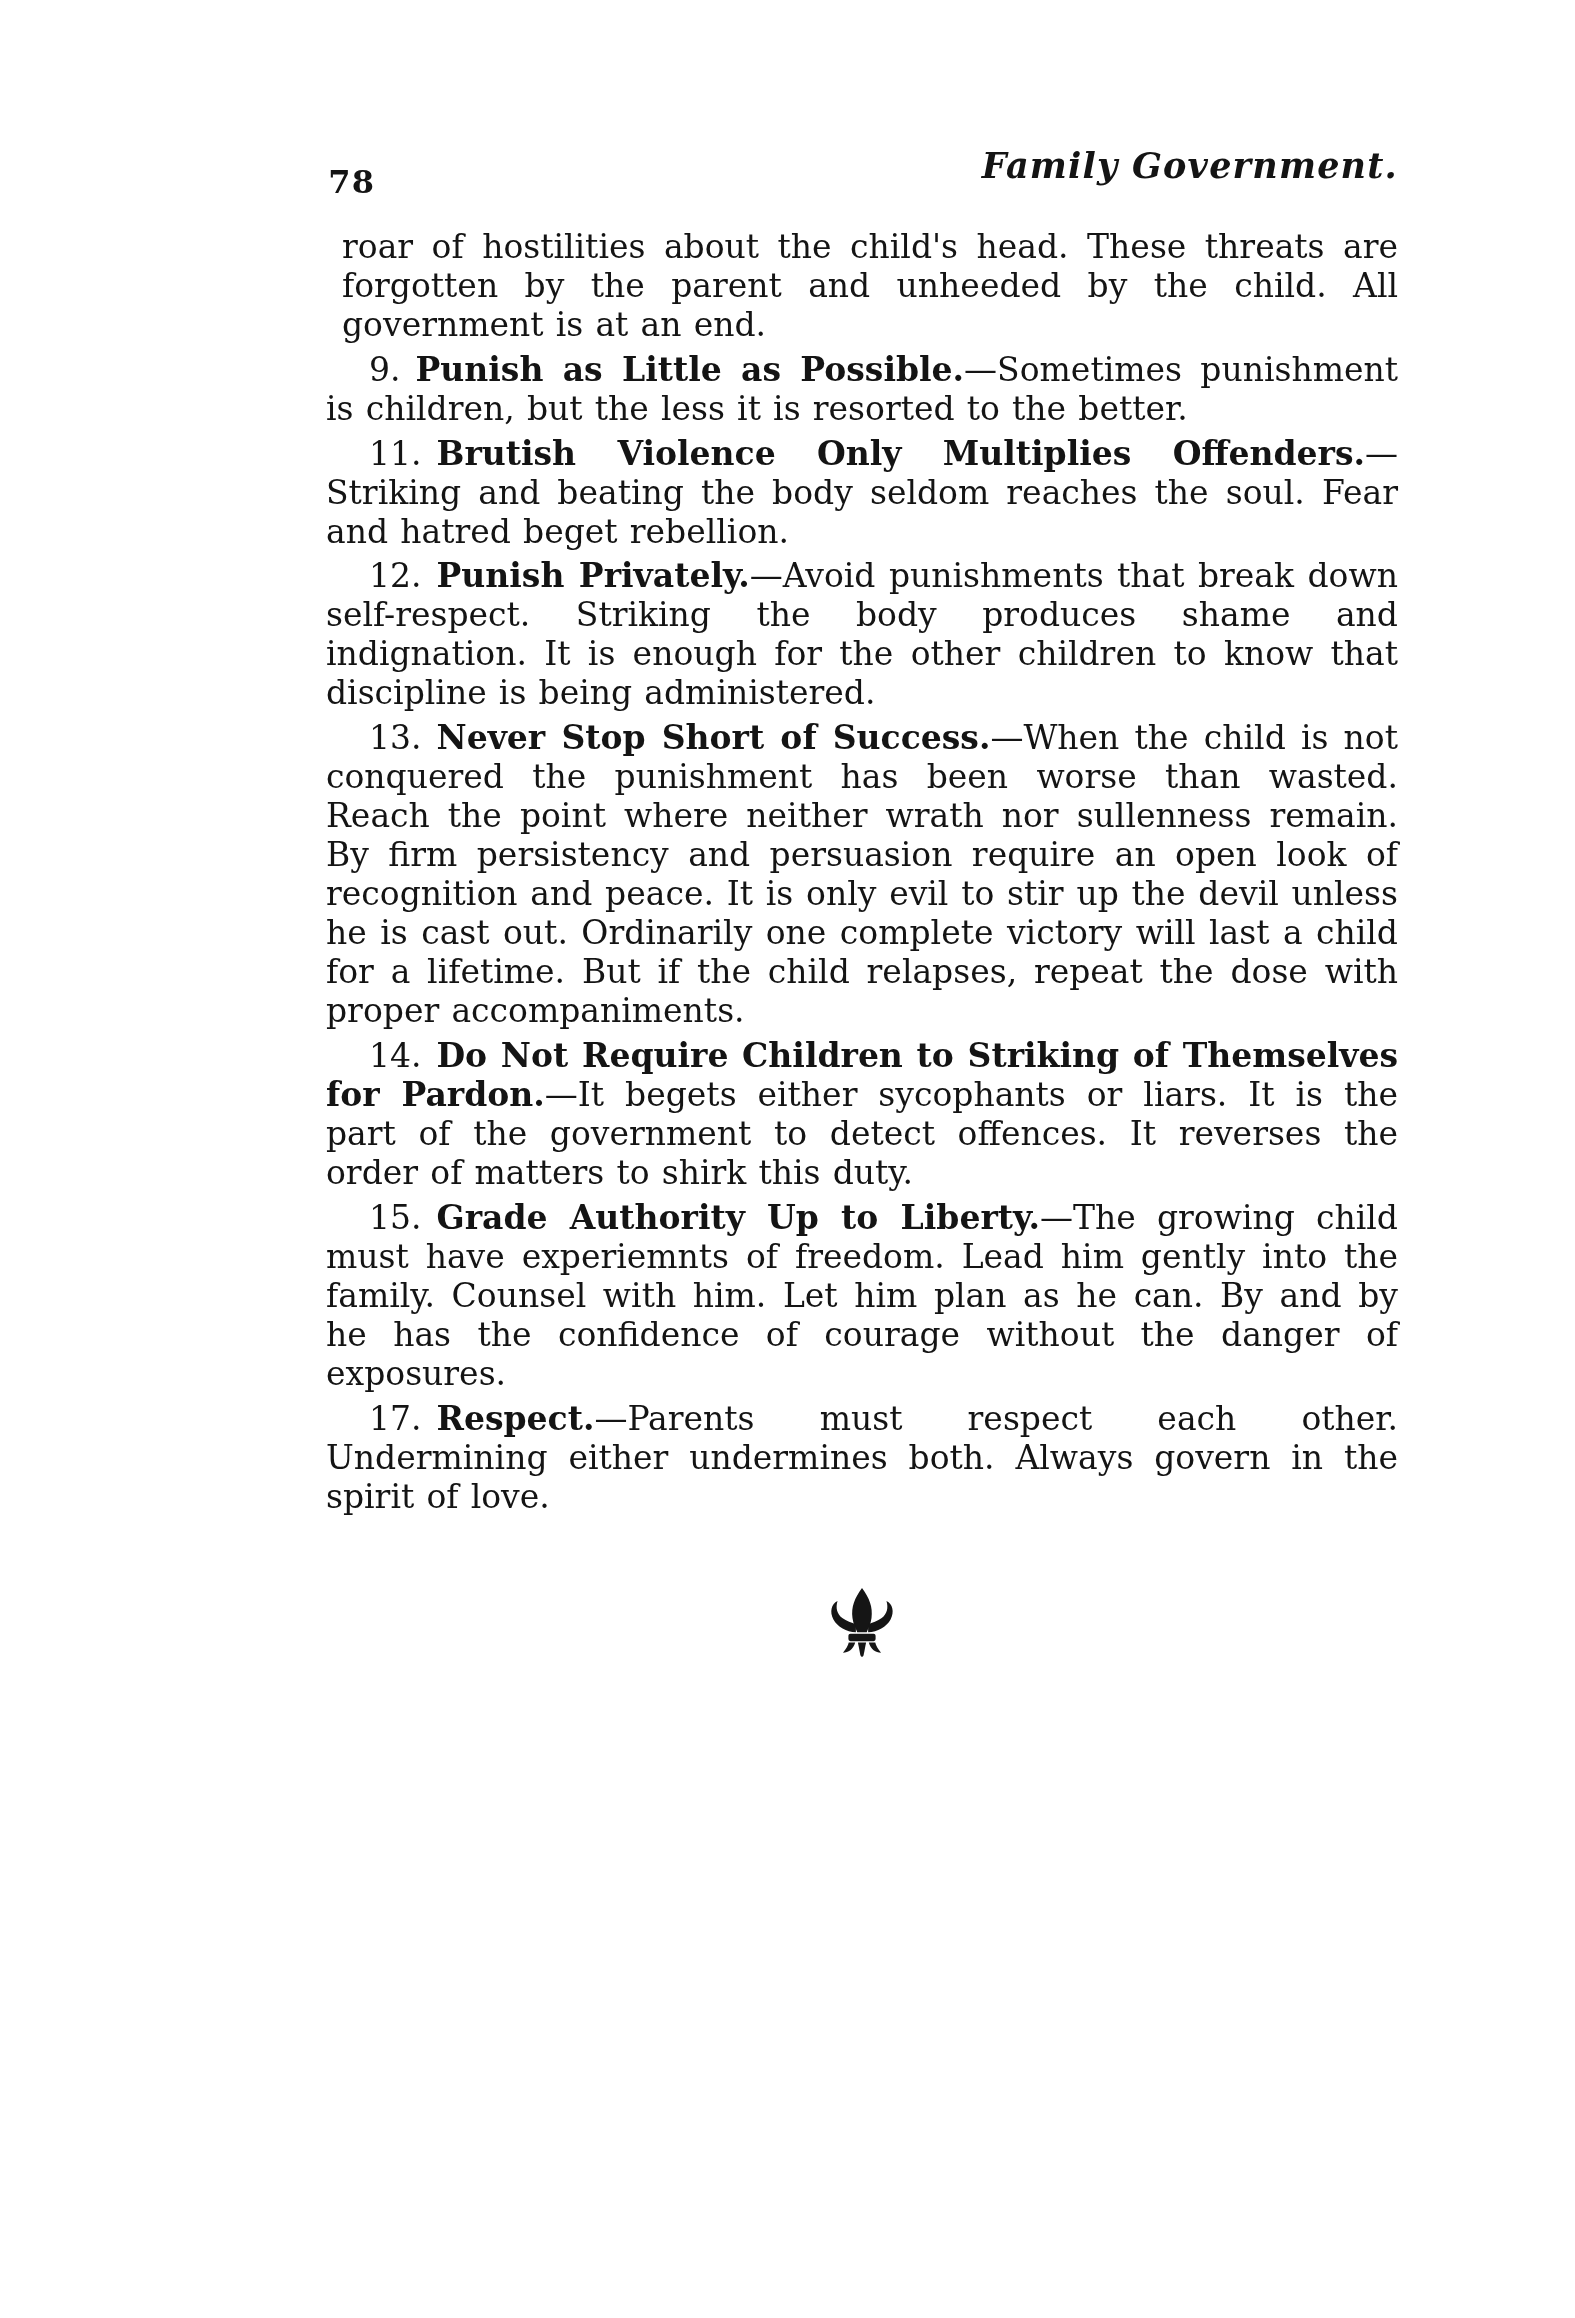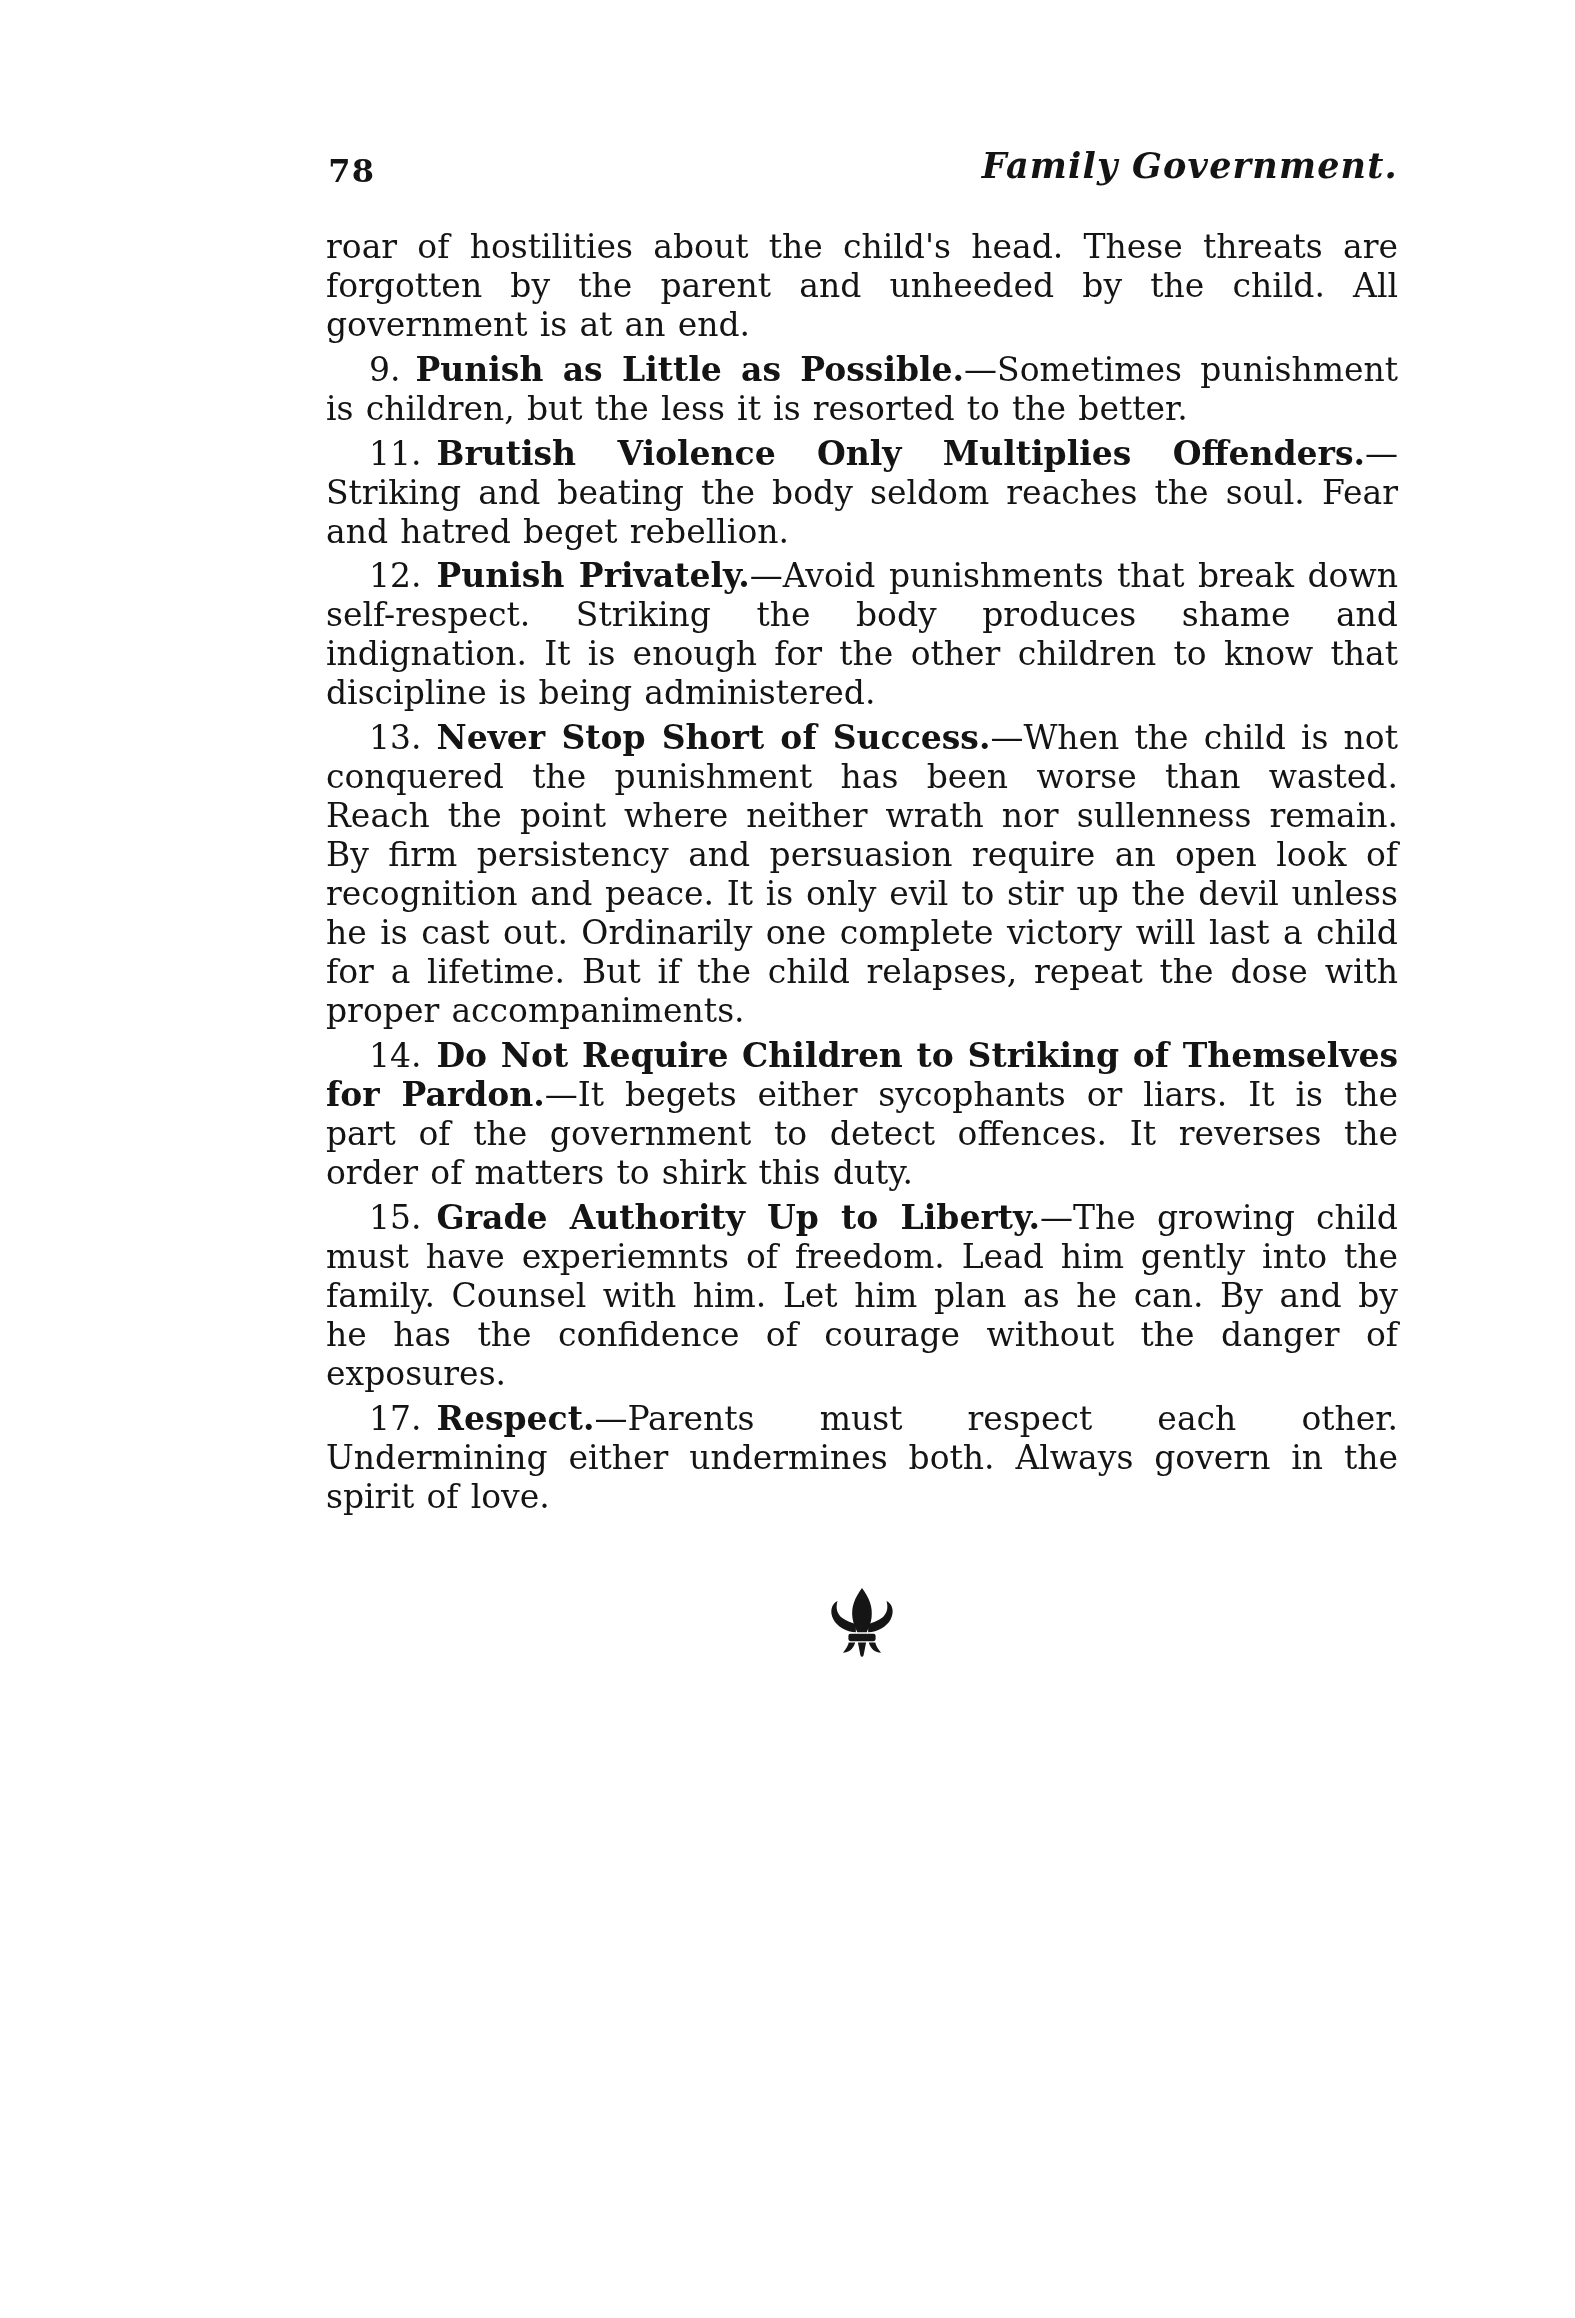--- a/index.html
+++ b/index.html
@@ -23,21 +23,21 @@
     width: 1072px;
   }
   .header {
     position: relative;
     height: 49px;
     margin-bottom: 33px;
   }
   .pagenum {
     position: absolute;
     left: 2.3px;
-    top: 7px;
+    top: 18px;
     font-size: 32px;
     font-weight: bold;
     letter-spacing: 1.2px;
   }
   .title {
     display: block;
     text-align: right;
     font-size: 35px;
     font-weight: bold;
     font-style: italic;
@@ -48,20 +48,21 @@
     line-height: 39px;
     text-align: justify;
     word-spacing: 1.7px;
   }
   .para {
     margin: 0 0 5.8px 0;
     text-indent: 43px;
   }
   .para.continuation {
     text-indent: 0;
+    margin-left: 16px;
   }
   .num {
     padding-right: 15px;
   }
   .head {
     font-weight: bold;
   }
   .ornament {
     margin-top: 72px;
     text-align: center;

